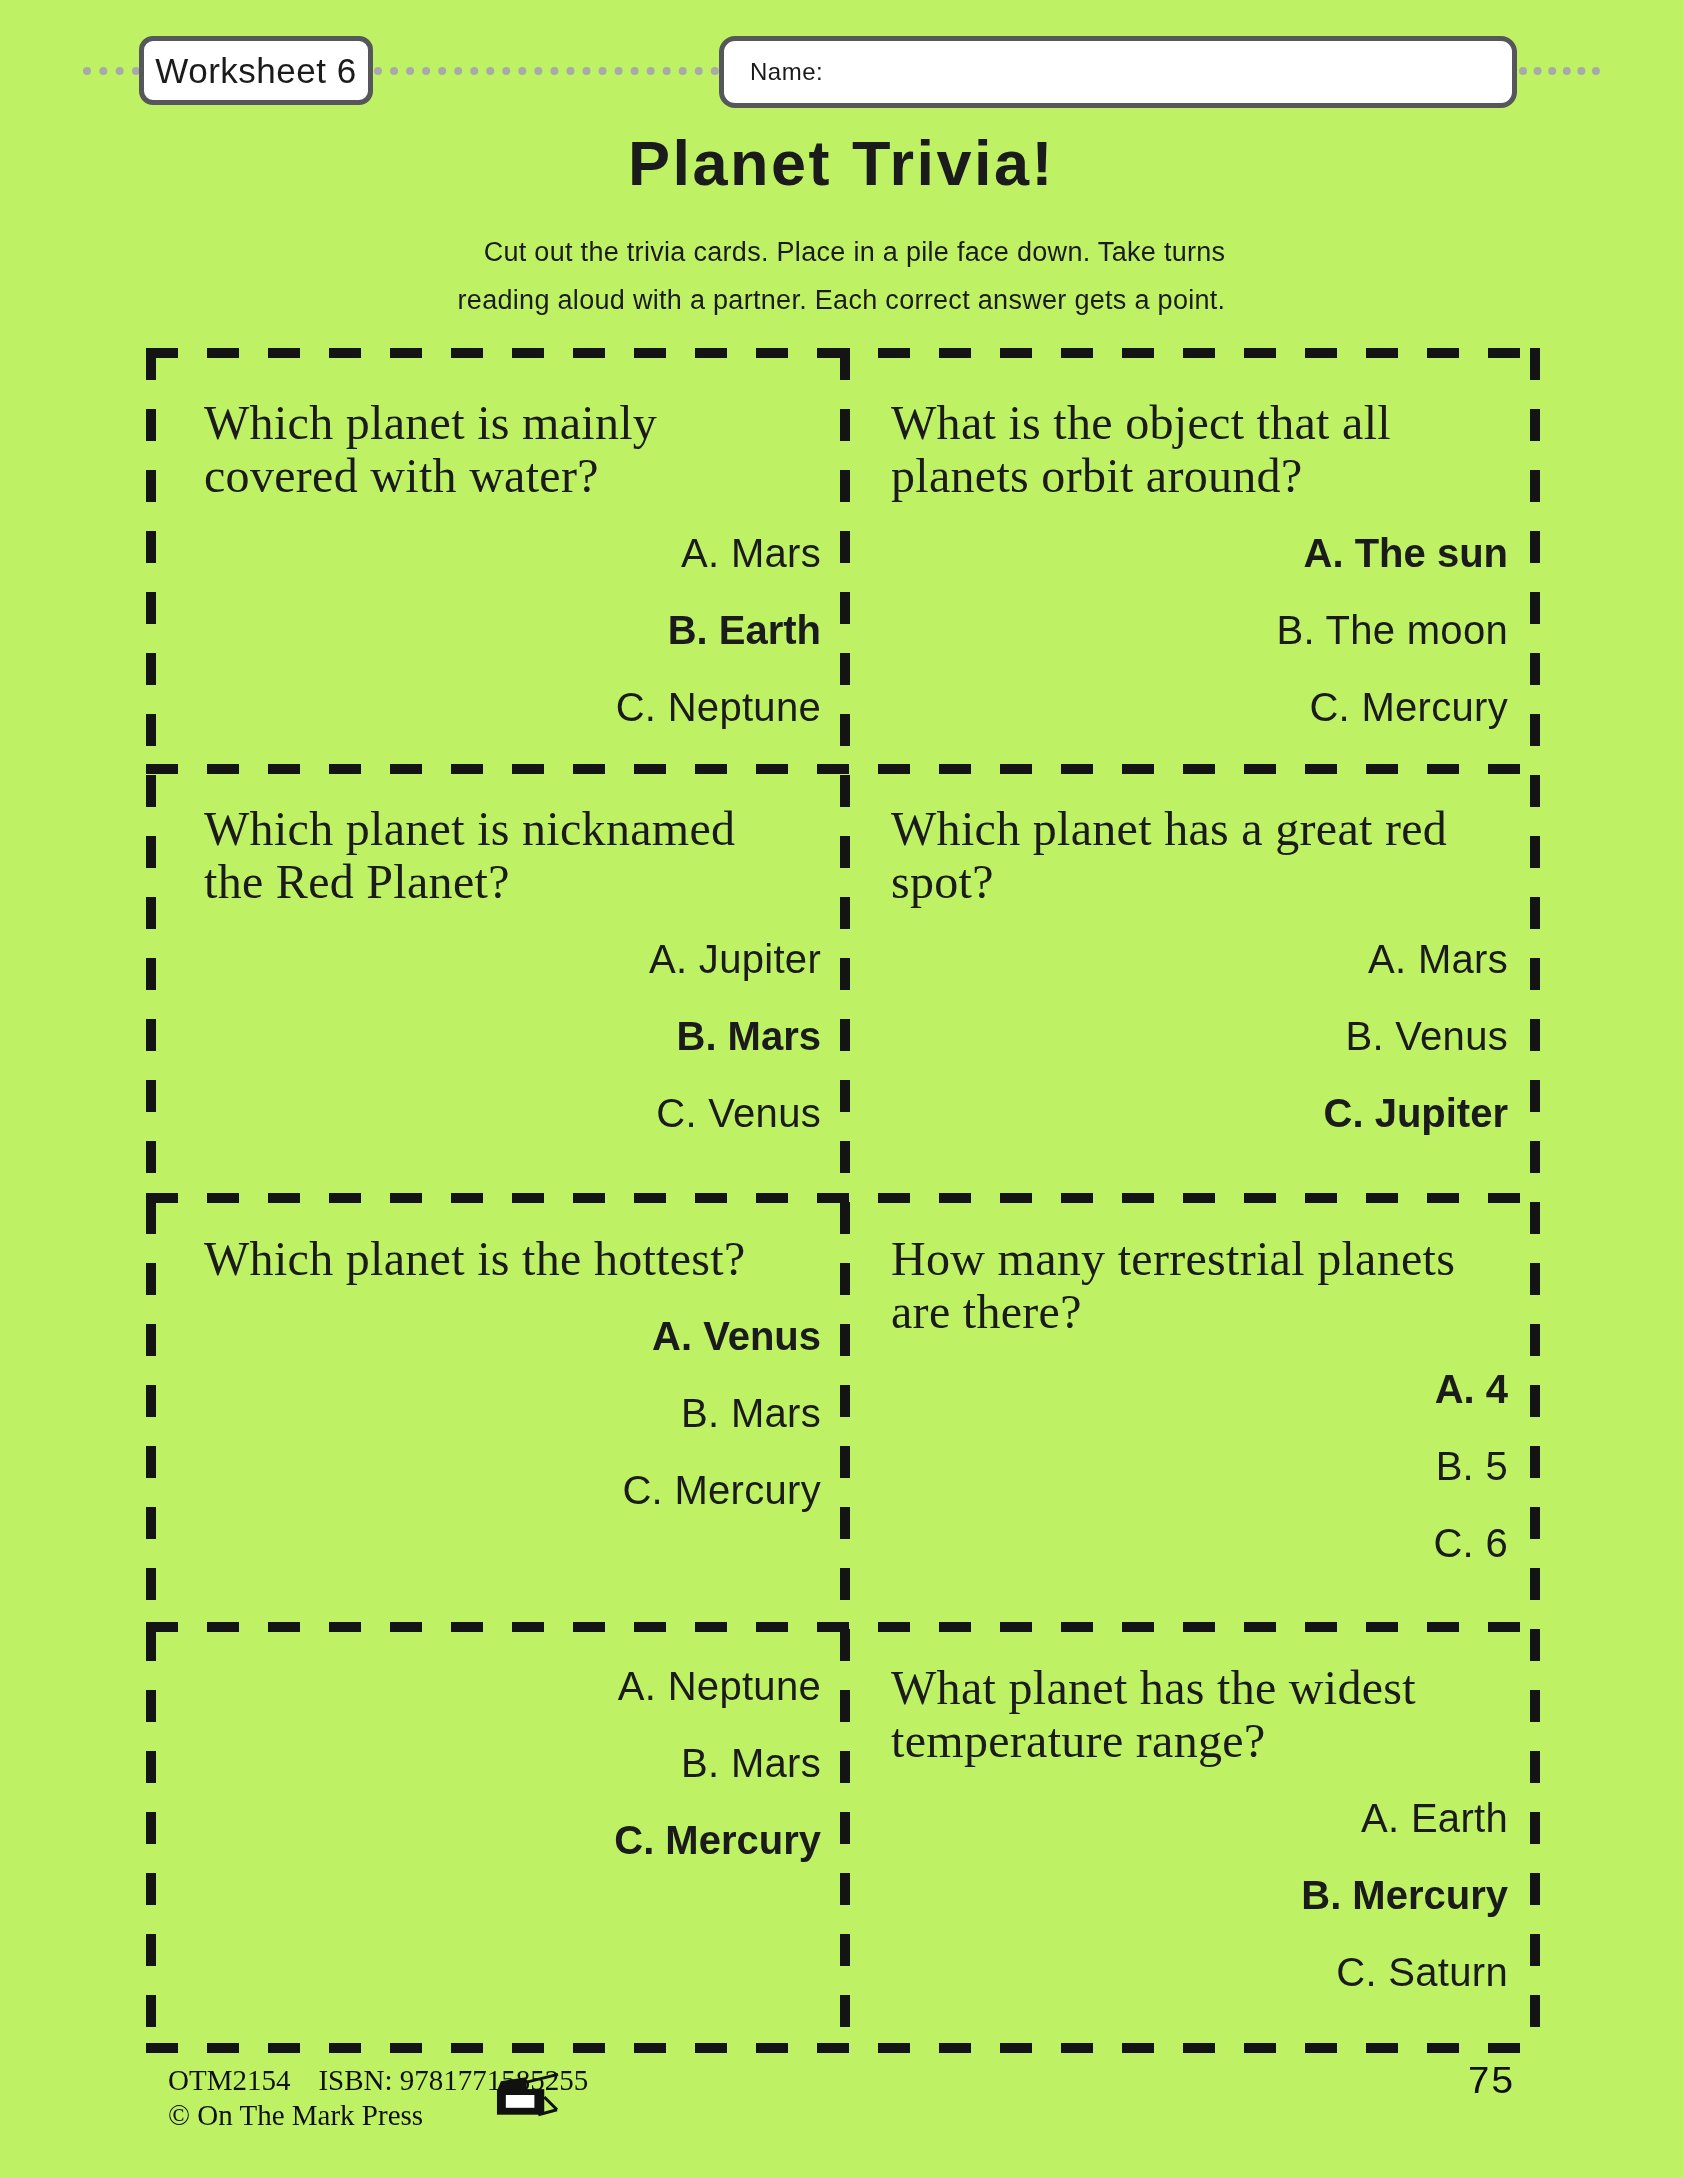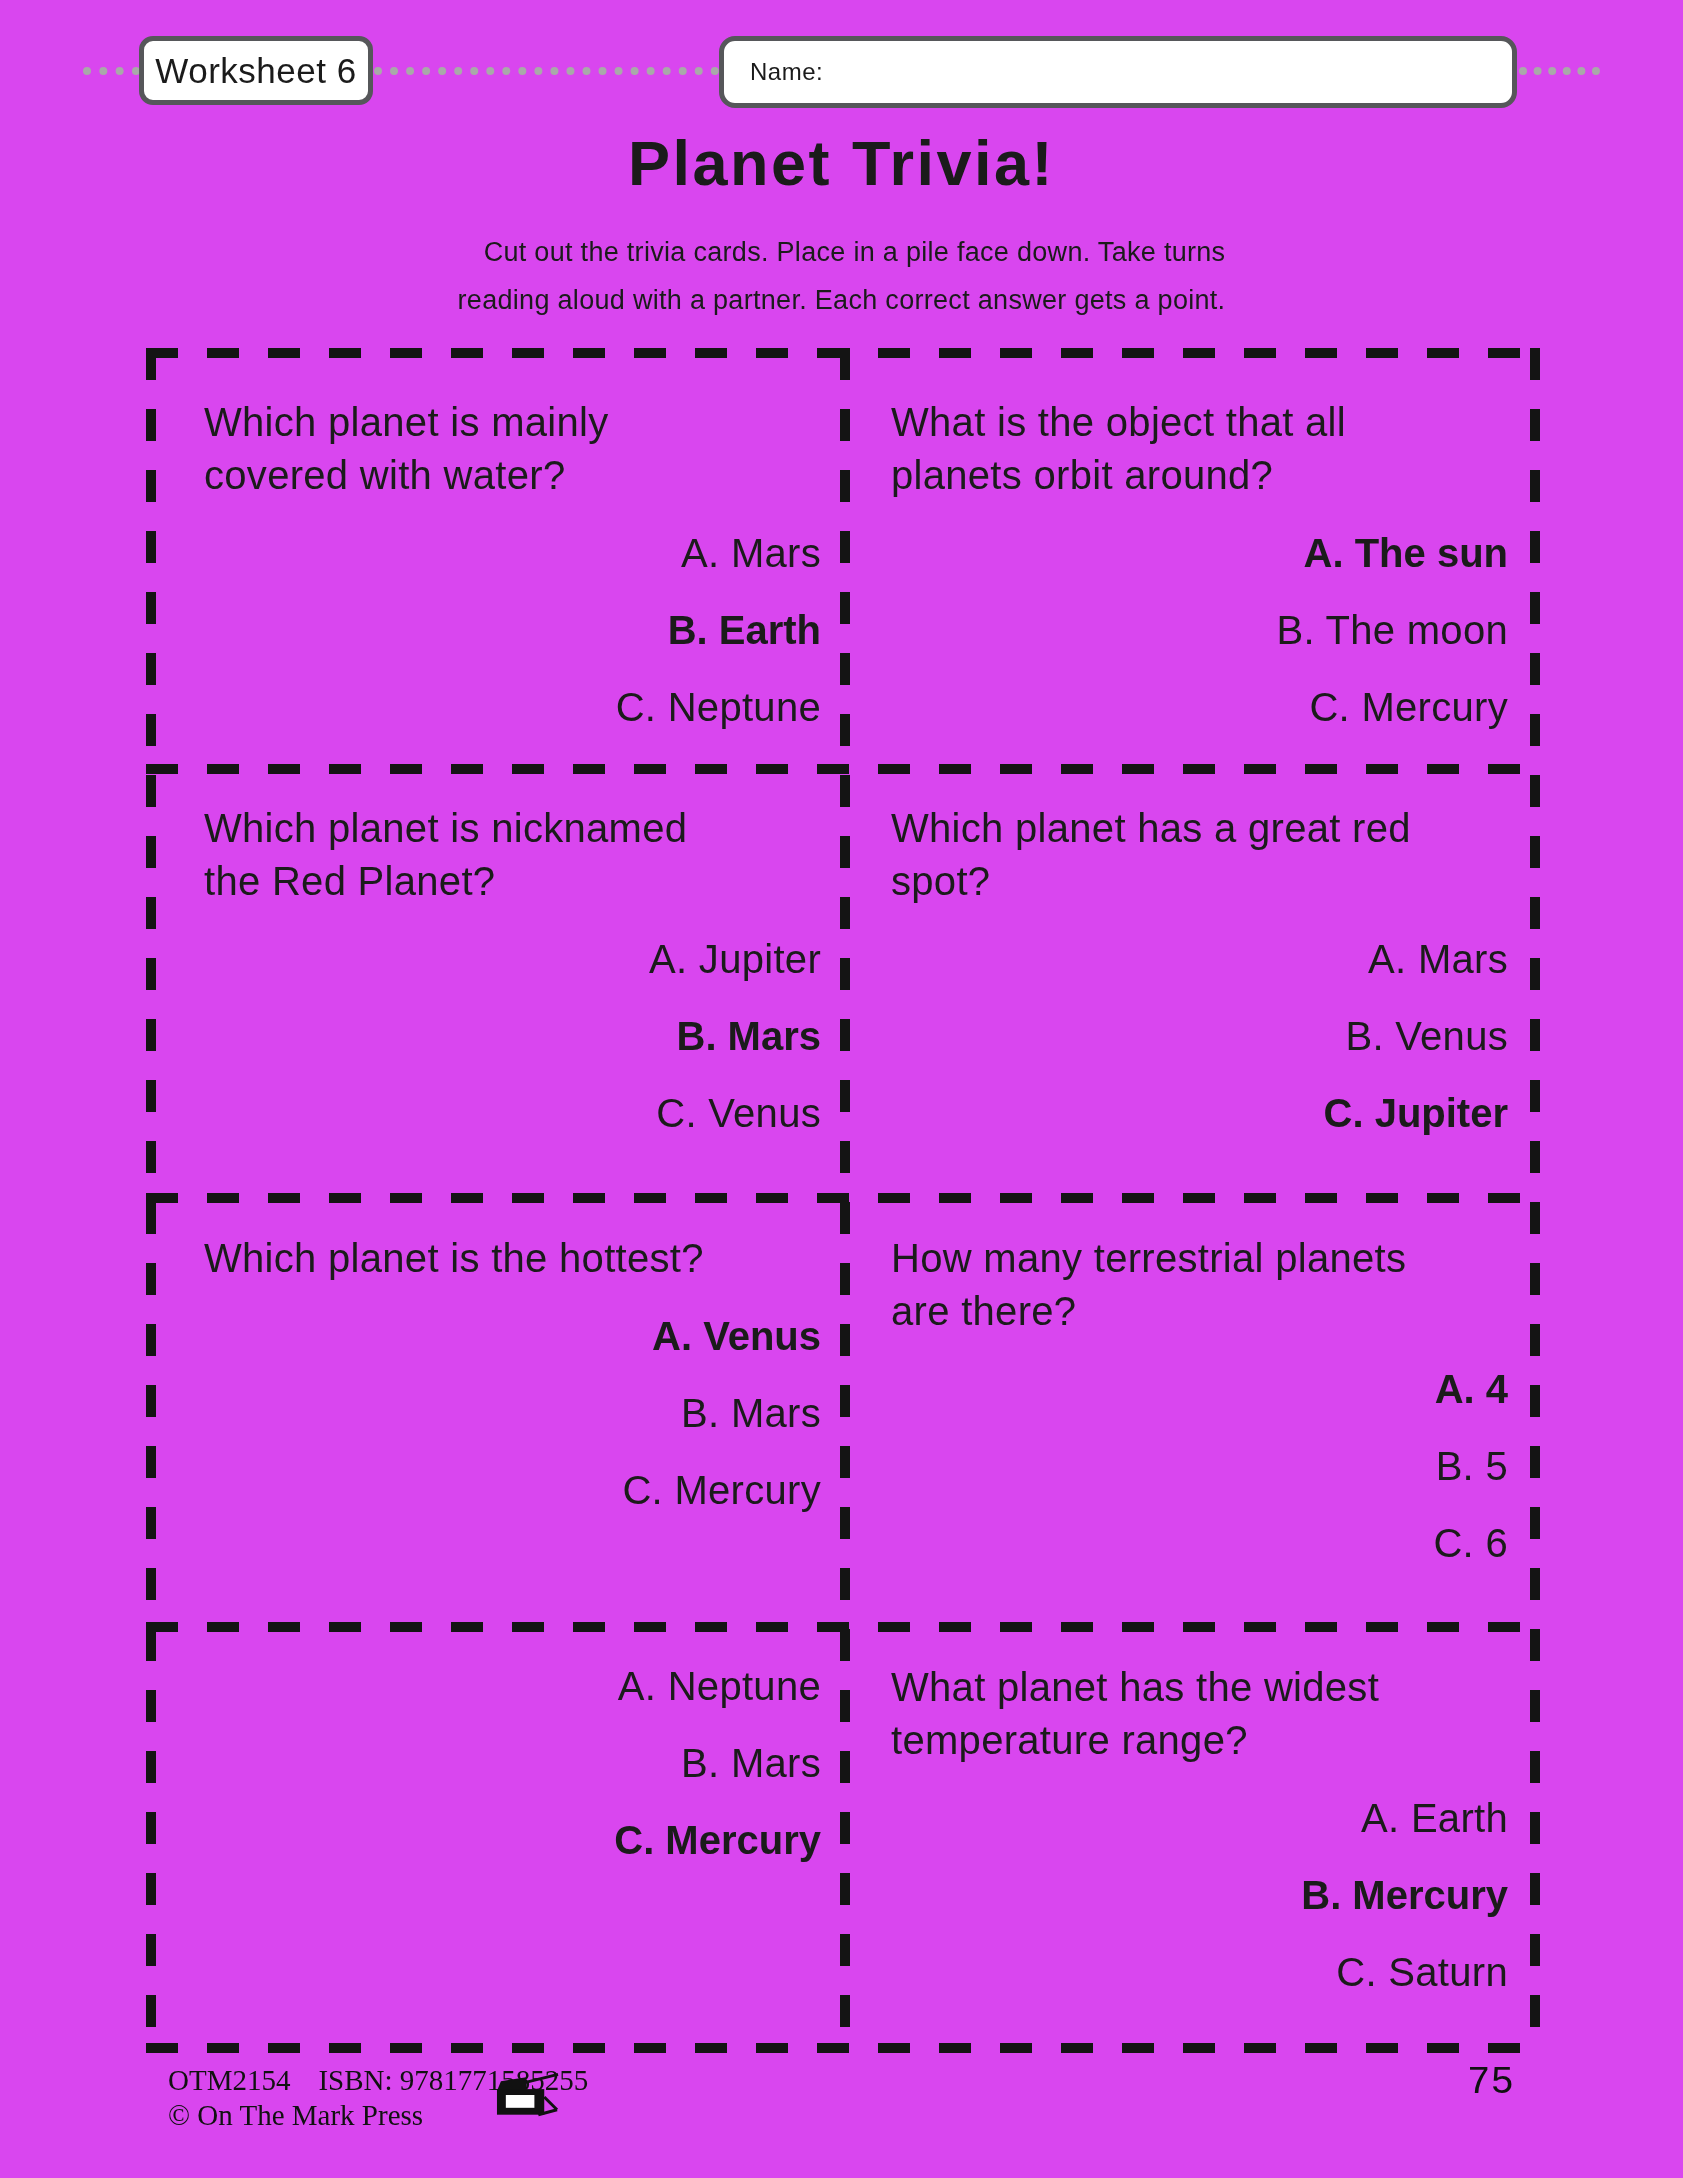--- a/index.html
+++ b/index.html
@@ -1,17 +1,17 @@
 <!DOCTYPE html>
 <html><head>
 <meta charset="utf-8">
 <style>
   html,body { margin:0; padding:0; background:#e8e8e8; }
   .page {
-    position:relative; width:1683px; height:2178px; background:#d946ef;
+    position:relative; width:1683px; height:2178px; background:#bef264;
     font-family:"Liberation Sans", sans-serif; color:#1b1b1b; overflow:hidden;
     margin:0 auto;
   }
 
   
   .dots { position:absolute; top:67px; height:0; border-top:8px dotted #a9a9a9; }
   .dots-left  { left:83px;  width:57px; }
   .dots-mid   { left:374px; width:345px; }
   .dots-right { left:1519px; width:81px; }
 
@@ -60,21 +60,21 @@
   .vline.v2 { left:694px; }
   .vline.v3 { left:1384px; }
 
   .cards {
     position:absolute; left:0; top:0; width:100%; height:100%;
     padding:10px; box-sizing:border-box;
     display:grid; grid-template-columns:1fr 1fr;
     grid-template-rows:406px 430px 429px 1fr;
   }
   .card { box-sizing:border-box; padding:38px 22px 0 48px; overflow:hidden; }
-  .question { font-size:40px; line-height:53px; letter-spacing:0.3px; margin-bottom:26px; }
+  .question { font-size:48px; line-height:53px; letter-spacing:0.3px; margin-bottom:26px;font-family:Liberation Serif, serif; }
   .options  { margin-left:103px; }
   .option   { font-size:40px; line-height:51px; letter-spacing:0.3px; margin-bottom:26px;text-align:right; }
   .option.bold { font-weight:bold; letter-spacing:0; }
 
   
   .footer-small {
     position:absolute; left:168px; top:2063px;
     font-family:"Liberation Serif", serif; font-size:29px; line-height:35px; color:#111;
   }
   .footer-code { margin-right:28px; }

